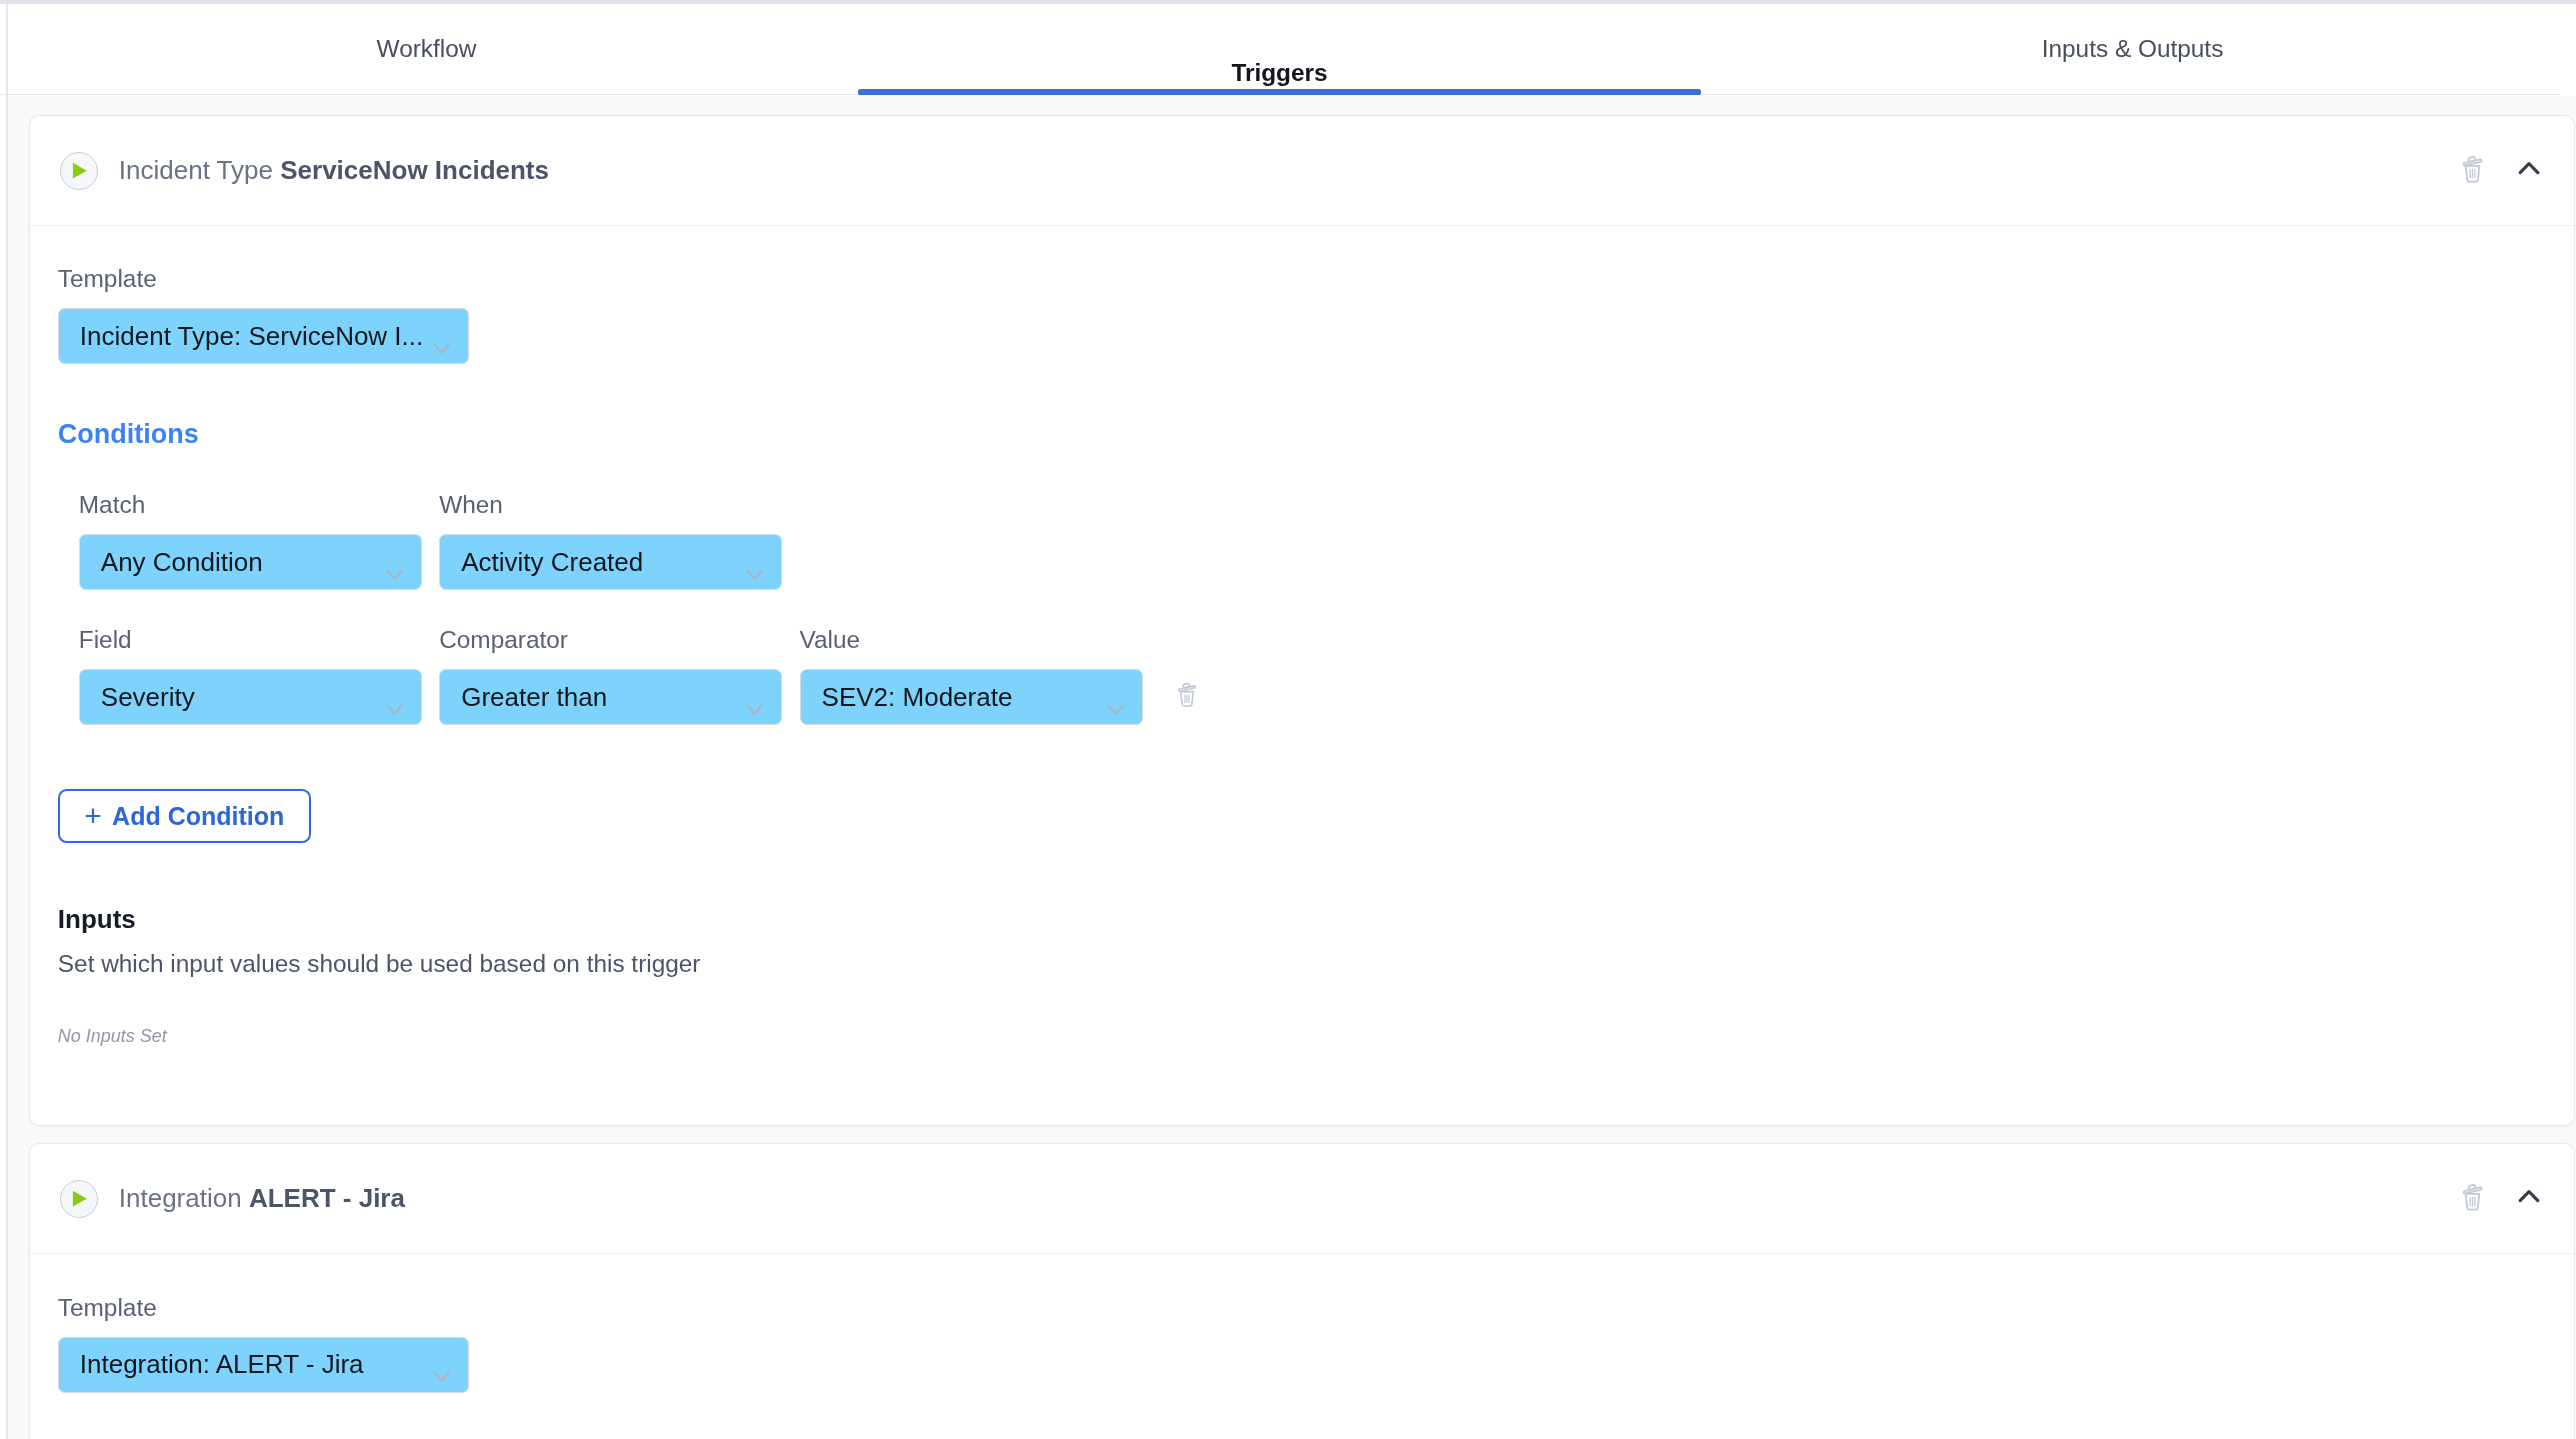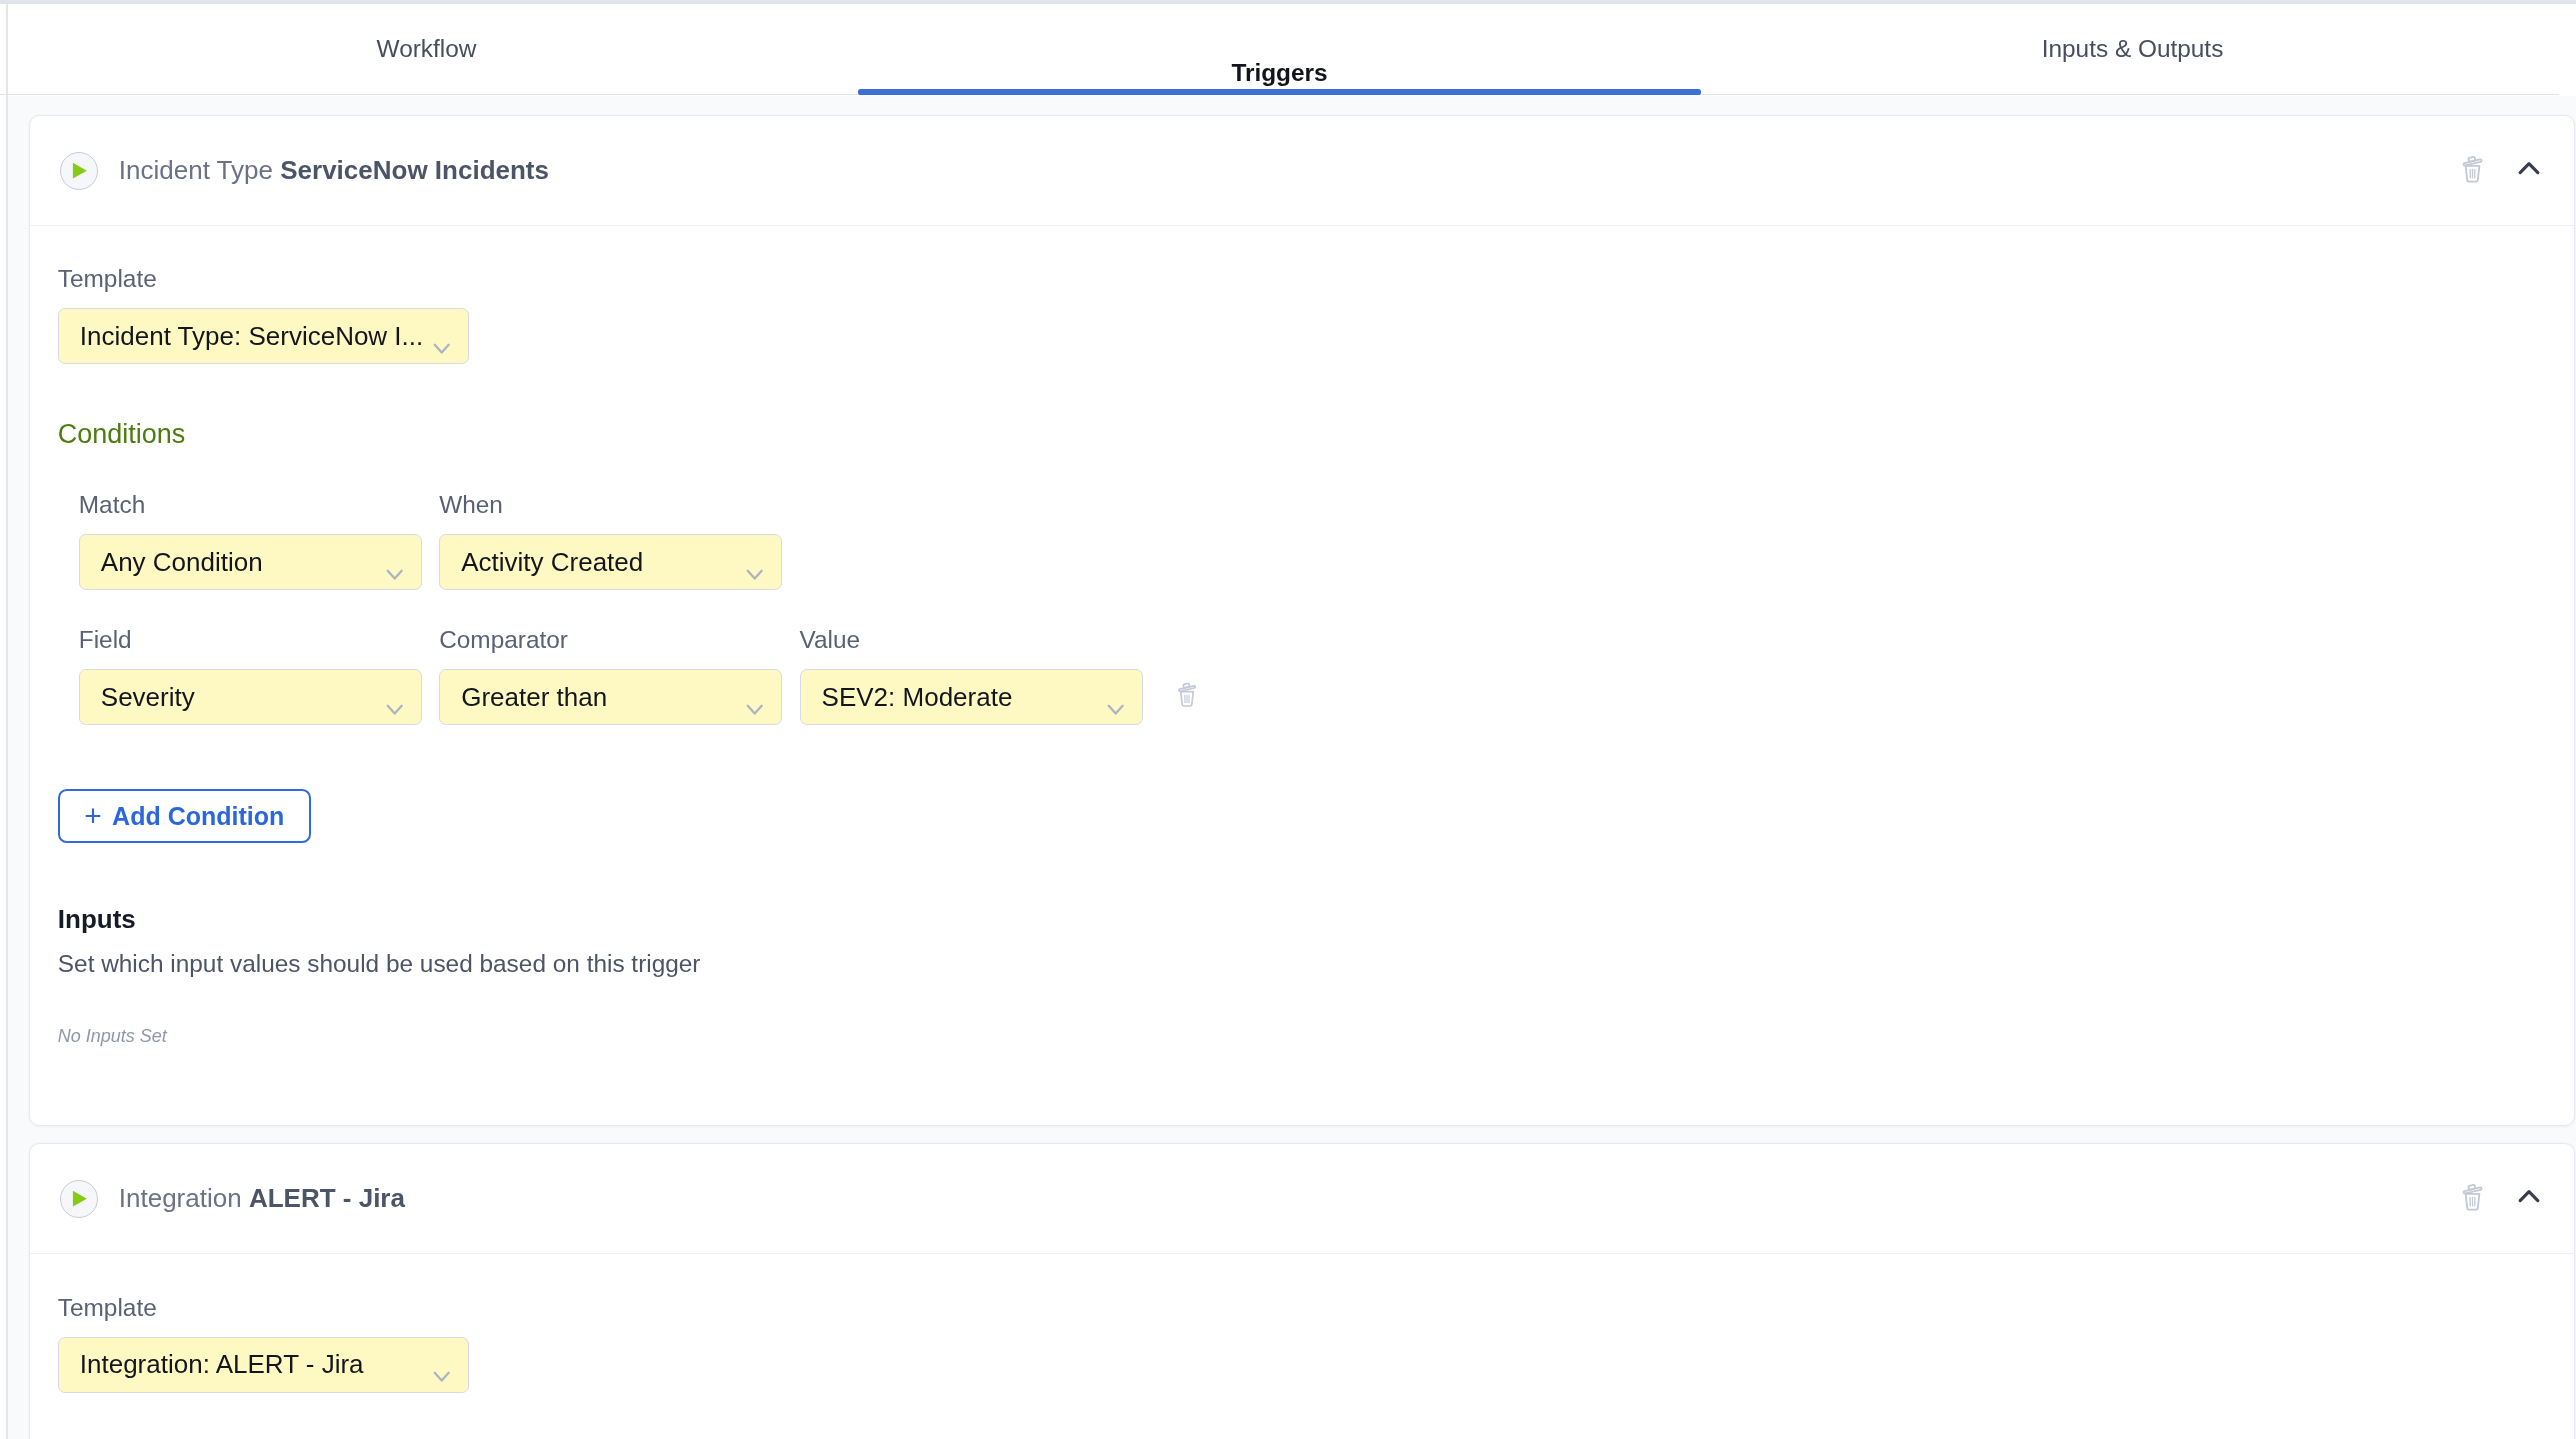--- a/index.html
+++ b/index.html
@@ -41,30 +41,30 @@
   .card-title b { color:#4c5468; font-weight:700;text-align:center; }
   .hspacer { flex:1 1 auto; }
   .icon-btn { background:none; border:none; padding:0; cursor:pointer;
     display:flex; align-items:center; justify-content:center; }
   .icon-btn.trash-btn { margin-right:24.4px; }
 
   .card-body { padding:28px 31px 73px 28px; }
 
   .field-label { font-size:24.4px; line-height:30px; color:#5a6173;
     margin:10.4px 0 14px 0; }
-  .select { height:56px; background:#fef9c3; border:1.7px solid #d7dae4;
+  .select { height:56px; background:#7dd3fc; border:1.7px solid #d7dae4;
     border-radius:7px; display:flex; align-items:center;
     padding:0 49px 0 21px; font-size:26px; color:#13161d;
     position:relative; cursor:pointer; white-space:nowrap; overflow:hidden; }
   .select .chev { position:absolute; right:17.4px; top:50%; margin-top:-6.1px; }
   .w-template { width:411px; }
   .w-sm { width:343px; }
 
-  .section-heading { font-size:27px; line-height:32px; font-weight:400;
-    color:#4d7c0f; margin-top:54px; }
+  .section-heading { font-size:27px; line-height:32px; font-weight:700;
+    color:#3b82f6; margin-top:54px; }
   .inputs-heading { font-size:26px; line-height:31px; font-weight:700;
     color:#171b26; margin-top:61px; }
 
   .cond-row { display:flex; gap:17.4px; margin-top:40px; align-items:flex-end;margin-left:21px; }
   .cond-row.second { margin-top:35px; }
   .cond-col .field-label { margin-top:0; }
   .row-trash { margin:0 0 12.2px 12.2px; }
 
   .add-btn { margin-top:64px; height:54px; display:inline-flex; align-items:center;
     gap:10.4px; padding:0 24.4px; background:#ffffff; border:2.6px solid #2f6ae0;

